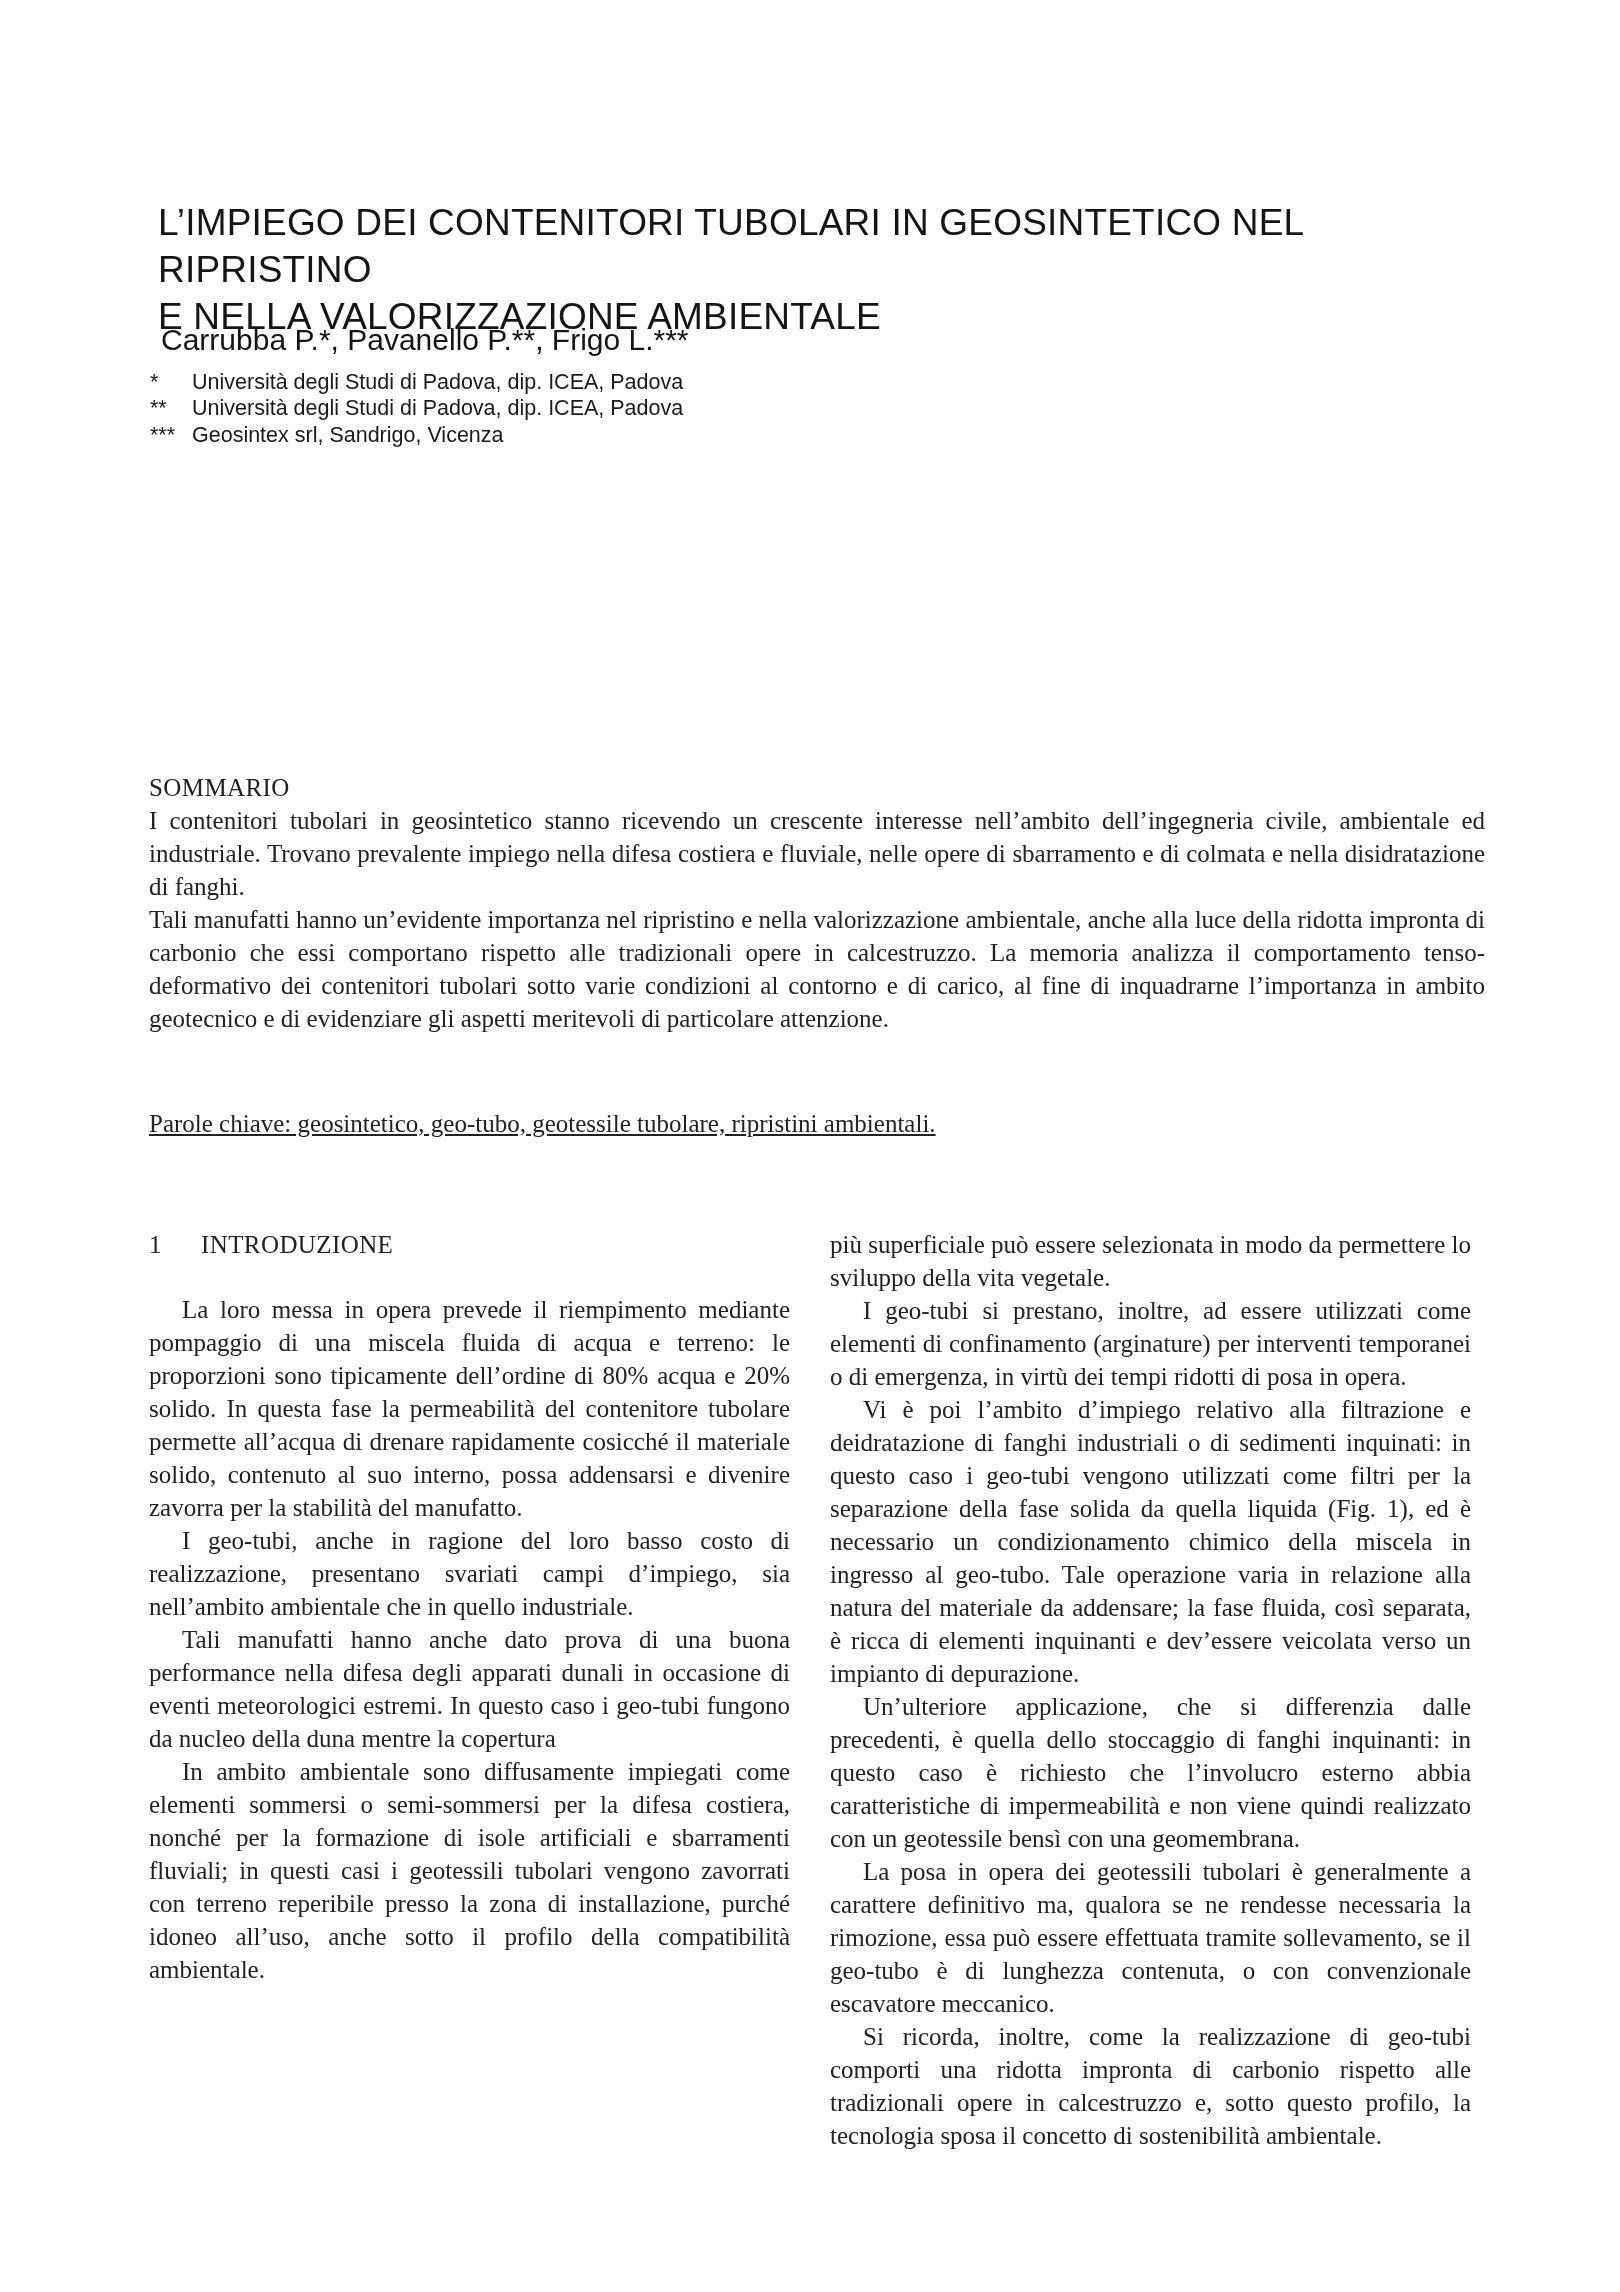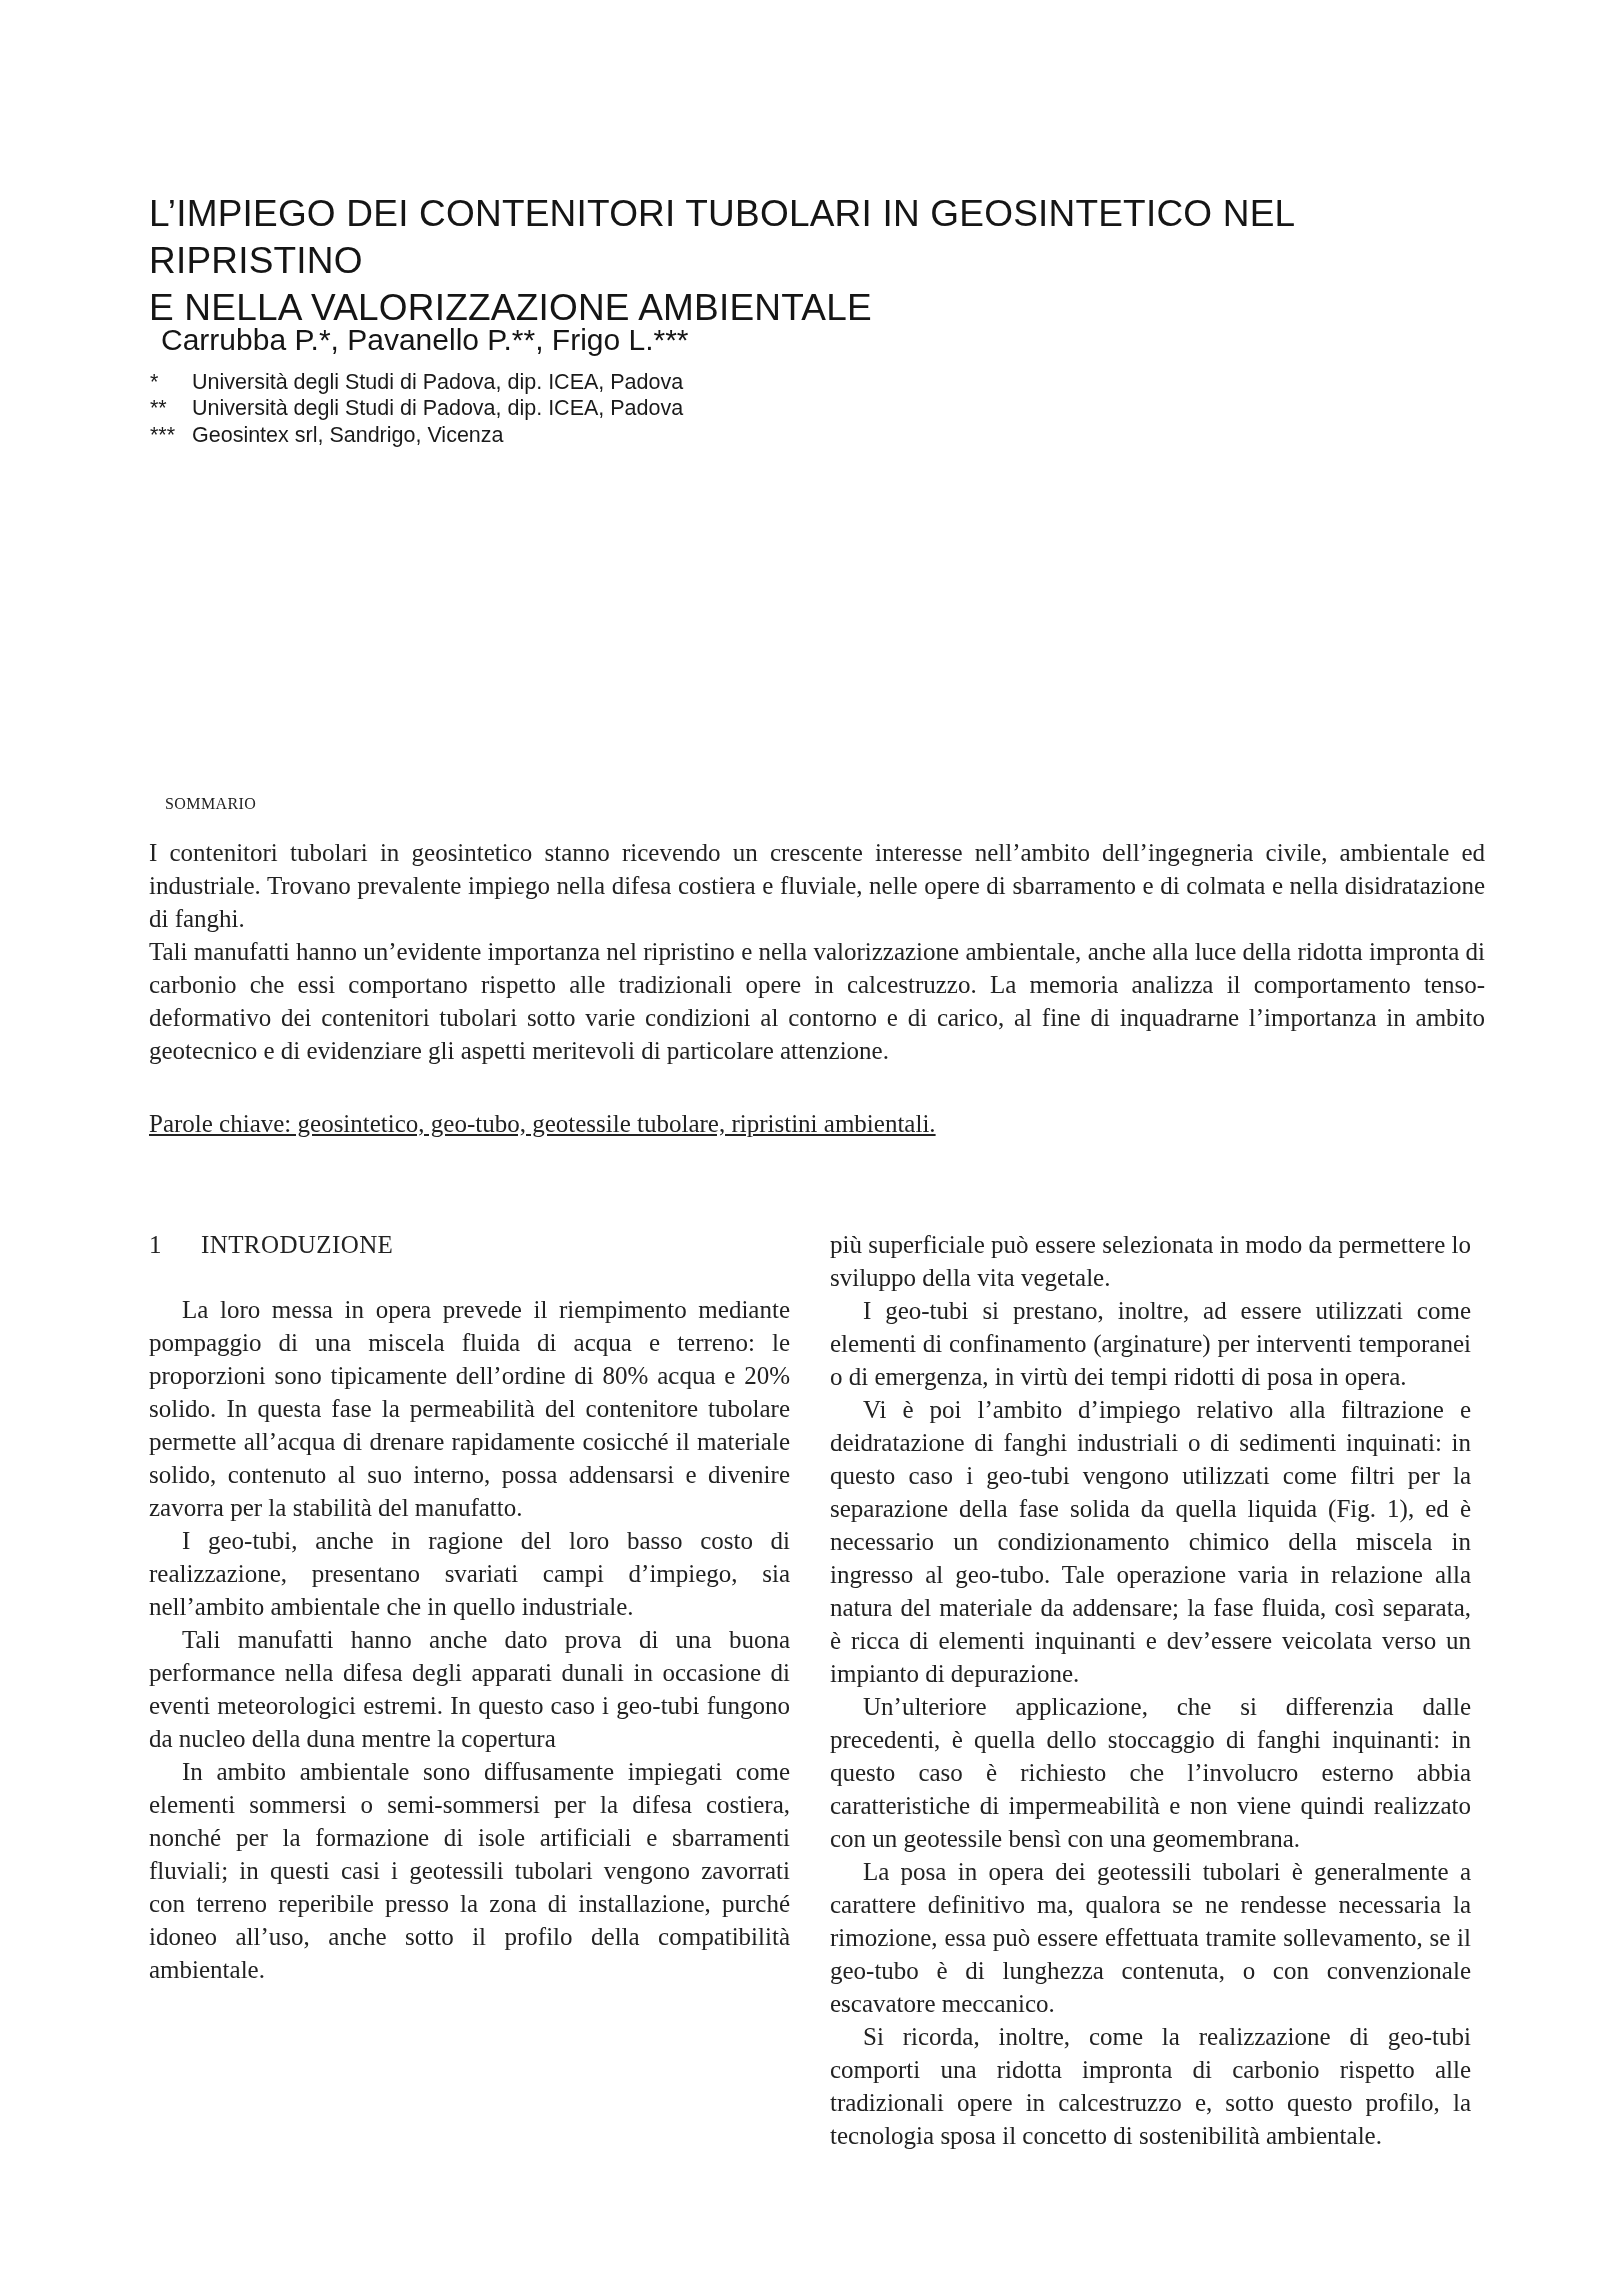--- a/index.html
+++ b/index.html
@@ -11,21 +11,21 @@
     color: #1c1c1c;
     font-family: "Liberation Serif", serif;
     overflow: hidden;
   }
   
   .title {
     position: absolute;
     left: 149px;
     top: 190px;
     width: 1361px;
-    margin: 0;
+    margin: 9px;
     font-family: "Liberation Sans", sans-serif;
     font-weight: 400;
     font-size: 37px;
     line-height: 47px;
     letter-spacing: 0.2px;
     color: #151515;
   }
   .title-line { display: block; }
   .authors {
     position: absolute;
@@ -53,22 +53,22 @@
   .abstract {
     position: absolute;
     left: 149px;
     top: 771px;
     width: 1336px;
     font-size: 25px;
     line-height: 33px;
     color: #222222;
   }
   .abstract-heading {
-    margin: 16px;
-    font-size: 16px;
+    margin: 0;
+    font-size: 25px;
     font-weight: 400;
     line-height: 33px;
     letter-spacing: 0.4px;
   }
   .abstract-body p {
     margin: 0;
     text-align: justify;
     hyphens: none;
   }
   .keywords {

